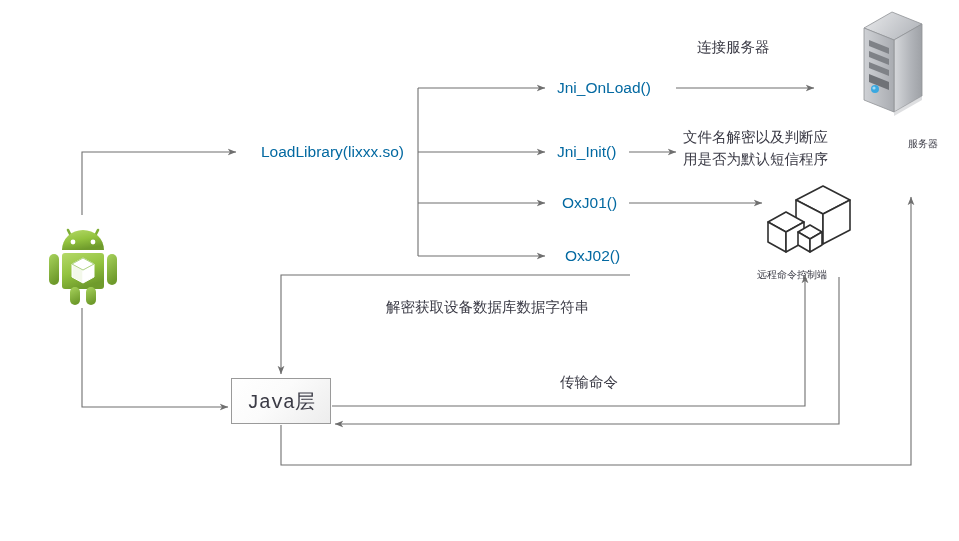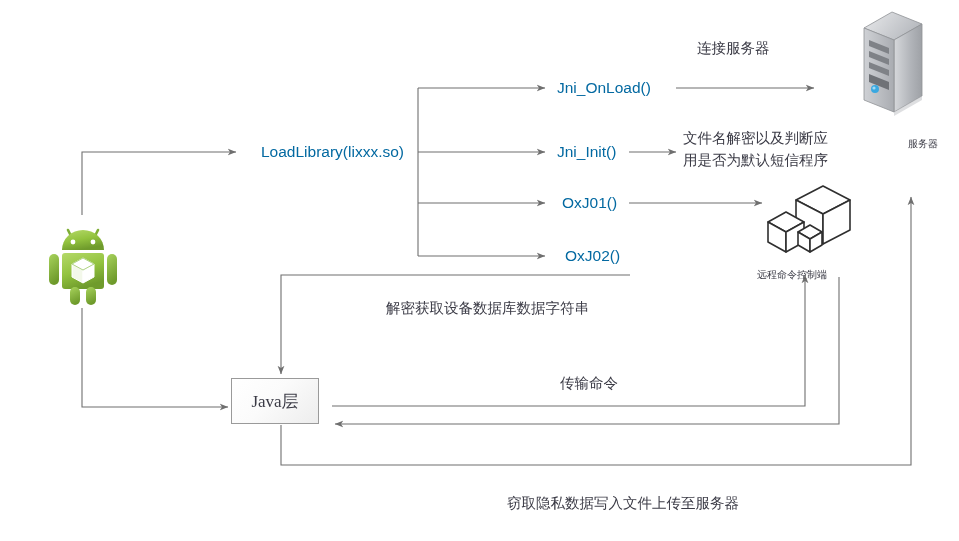--- a/index.html
+++ b/index.html
@@ -33,36 +33,36 @@
     white-space: pre;
   }
   .edge-label {
     position: absolute;
     color: #3b3b46;
     font-size: 14.5px;
     line-height: 1.42;
     white-space: pre;
   }
   .cn {
-    font-family: Liberation Serif, serif;
+    font-family: Liberation Mono, monospace;
   }
   .box-java {
     position: absolute;
     left: 231px;
     top: 378px;
-    width: 88px;
+    width: 100px;
     height: 46px;
     border: 1px solid #9a9a9a;
     background: linear-gradient(135deg, #ffffff 0%, #fbfbfb 45%, #ededed 100%);
     box-sizing: border-box;
     display: flex;
     align-items: center;
     justify-content: center;
     color: #3b3b46;
-    font-size: 17px;
+    font-size: 20px;
   }
   .icon-wrap {
     position: absolute;
   }
   .caption {
     position: absolute;
     color: #3b3b46;
     font-size: 10px;
     white-space: pre;
   }
@@ -219,15 +219,14 @@
 
   <div class="edge-label cn" style="left:683px; top:128px;">文件名解密以及判断应</div>
 
   <div class="edge-label cn" style="left:683px; top:150px;">用是否为默认短信程序</div>
 
   <div class="edge-label cn" style="left:338px; top:298px;margin-left:48px;">解密获取设备数据库数据字符串</div>
 
   <div class="edge-label cn" style="left:560px; top:373px;">传输命令</div>
 
 
-  <div class="edge-label cn" style="left:507px; top:493px;">窃取隐私数据写入文件上传至服务器</div>
 
 </div>
 
 </body></html>

